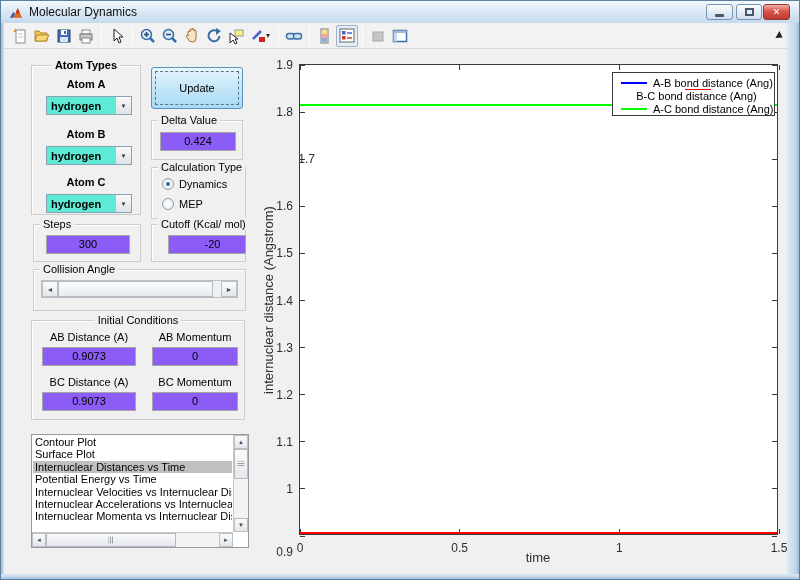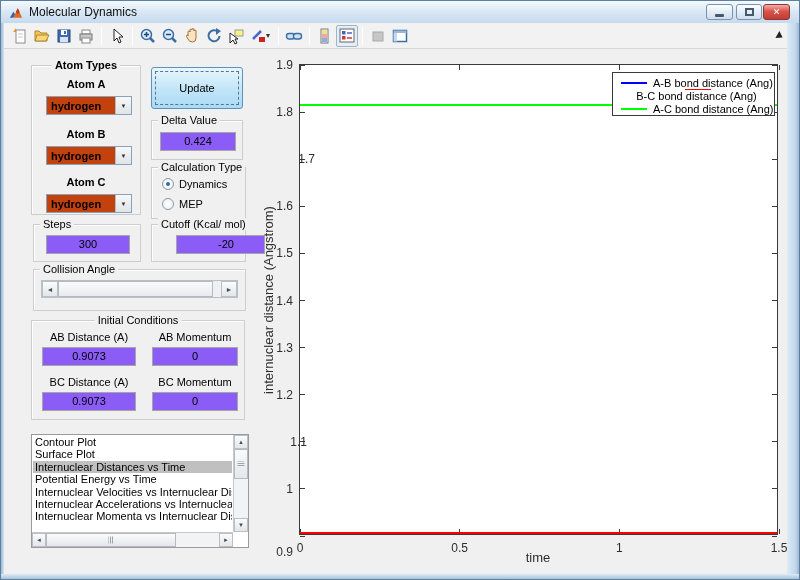--- a/index.html
+++ b/index.html
@@ -37,21 +37,21 @@
   #overflow-arrow { position:absolute; right:4px; top:9px; width:0; height:0;
     border-left:6px solid #222; border-top:4px solid transparent; border-bottom:4px solid transparent; transform:rotate(30deg); }
   
   #content { position:absolute; left:0; top:27px; right:0; bottom:0; }
   .group { position:absolute; border:1px solid #cdcdcd; box-shadow:1px 1px 0 #ffffff inset; }
   .gtitle { position:absolute; top:-7px; background:#f0f0f0; padding:0 3px; white-space:nowrap; }
   .gtitle.center { left:50%; transform:translateX(-50%); }
   .gtitle.left { left:6px; }
   .field { position:absolute; background:#8b5cf6; border:1px solid #a6a6a6; text-align:center; line-height:17px; height:19px; }
   .ctr-label { position:absolute; width:100%; text-align:center; }
-  .dd { position:absolute; height:19px; background:#c2410c; border:1px solid #8aa2b8; }
+  .dd { position:absolute; height:19px; background:#5eead4; border:1px solid #8aa2b8; }
   .dd .val { position:absolute; left:4px; top:3px; }
   .dd .btn { position:absolute; right:0; top:0; bottom:0; width:16px; border-left:1px solid #aebecd;
     background:linear-gradient(#f8f8f8,#dfe3e8); display:flex; align-items:center; justify-content:center; font-size:6px; color:#333; }
   #update-btn { position:absolute; left:147px; top:17px; width:92px; height:42px;
     background:linear-gradient(#e9f6fd,#c4e6f8 50%,#a9daf5); border:1px solid #5a93bd; border-radius:3px; }
   #update-btn::after { content:""; position:absolute; inset:3px; border:1px dashed #5a748c; }
   #update-btn span { position:absolute; width:100%; text-align:center; top:14px; }
   .radio-row { position:absolute; left:10px; display:flex; align-items:center; gap:5px; }
   .radio { width:12px; height:12px; border:1px solid #8e9aa5; border-radius:50%; background:radial-gradient(#fff,#e8edf2); position:relative; }
   .radio.on::after { content:""; position:absolute; inset:3px; border-radius:50%; background:#2f68a8; }
@@ -272,21 +272,21 @@
         </div>
       </div>
 
       <div class="group" style="left:29px; top:174px; width:108px; height:38px;">
         <span class="gtitle left">Steps</span>
         <div class="field" style="left:12px; top:10px; width:84px;">300</div>
       </div>
 
       <div class="group" style="left:147px; top:174px; width:95px; height:38px;">
         <span class="gtitle left">Cutoff (Kcal/ mol)</span>
-        <div class="field" style="left:24px; top:10px; width:89px;padding-left:11px;">-20</div>
+        <div class="field" style="left:16px; top:10px; width:78px;padding-left:11px;">-20</div>
       </div>
 
       <div class="group" style="left:29px; top:219px; width:213px; height:42px;">
         <span class="gtitle left">Collision Angle</span>
         <div class="slider" style="left:7px; top:10px; right:7px; height:18px;">
           <div class="sl-arrow" style="left:0;">◄</div>
           <div class="sl-thumb" style="left:16px; right:24px;"></div>
           <div class="sl-arrow" style="right:0;">►</div>
         </div>
       </div>
@@ -344,21 +344,21 @@
           <div class="tick" style="left: 478.5px; top: 0px; width: 1px; height: 5px;"></div>
           <div class="xtick-label" style="left: 479px; top: 476px;">1.5</div>
           <div class="tick" style="top: 470.5px; left: 0px; height: 1px; width: 5px;"></div>
           <div class="tick" style="top: 470.5px; right: 0px; height: 1px; width: 5px;"></div>
           <div class="ytick-label" style="left: 0px; top: 471px; margin-top: 16px;">0.9</div>
           <div class="tick" style="top: 423.4px; left: 0px; height: 1px; width: 5px;"></div>
           <div class="tick" style="top: 423.4px; right: 0px; height: 1px; width: 5px;"></div>
           <div class="ytick-label" style="left: 0px; top: 423.9px;">1</div>
           <div class="tick" style="top: 376.3px; left: 0px; height: 1px; width: 5px;"></div>
           <div class="tick" style="top: 376.3px; right: 0px; height: 1px; width: 5px;"></div>
-          <div class="ytick-label" style="left: 0px; top: 376.8px; margin-left: 14px;">1.1</div>
+          <div class="ytick-label" style="left: 0px; top: 376.8px;">1.1</div>
           <div class="tick" style="top: 329.2px; left: 0px; height: 1px; width: 5px;"></div>
           <div class="tick" style="top: 329.2px; right: 0px; height: 1px; width: 5px;"></div>
           <div class="ytick-label" style="left: 0px; top: 329.7px;">1.2</div>
           <div class="tick" style="top: 282.1px; left: 0px; height: 1px; width: 5px;"></div>
           <div class="tick" style="top: 282.1px; right: 0px; height: 1px; width: 5px;"></div>
           <div class="ytick-label" style="left: 0px; top: 282.6px;">1.3</div>
           <div class="tick" style="top: 235px; left: 0px; height: 1px; width: 5px;"></div>
           <div class="tick" style="top: 235px; right: 0px; height: 1px; width: 5px;"></div>
           <div class="ytick-label" style="left: 0px; top: 235.5px;">1.4</div>
           <div class="tick" style="top: 187.9px; left: 0px; height: 1px; width: 5px;"></div>

